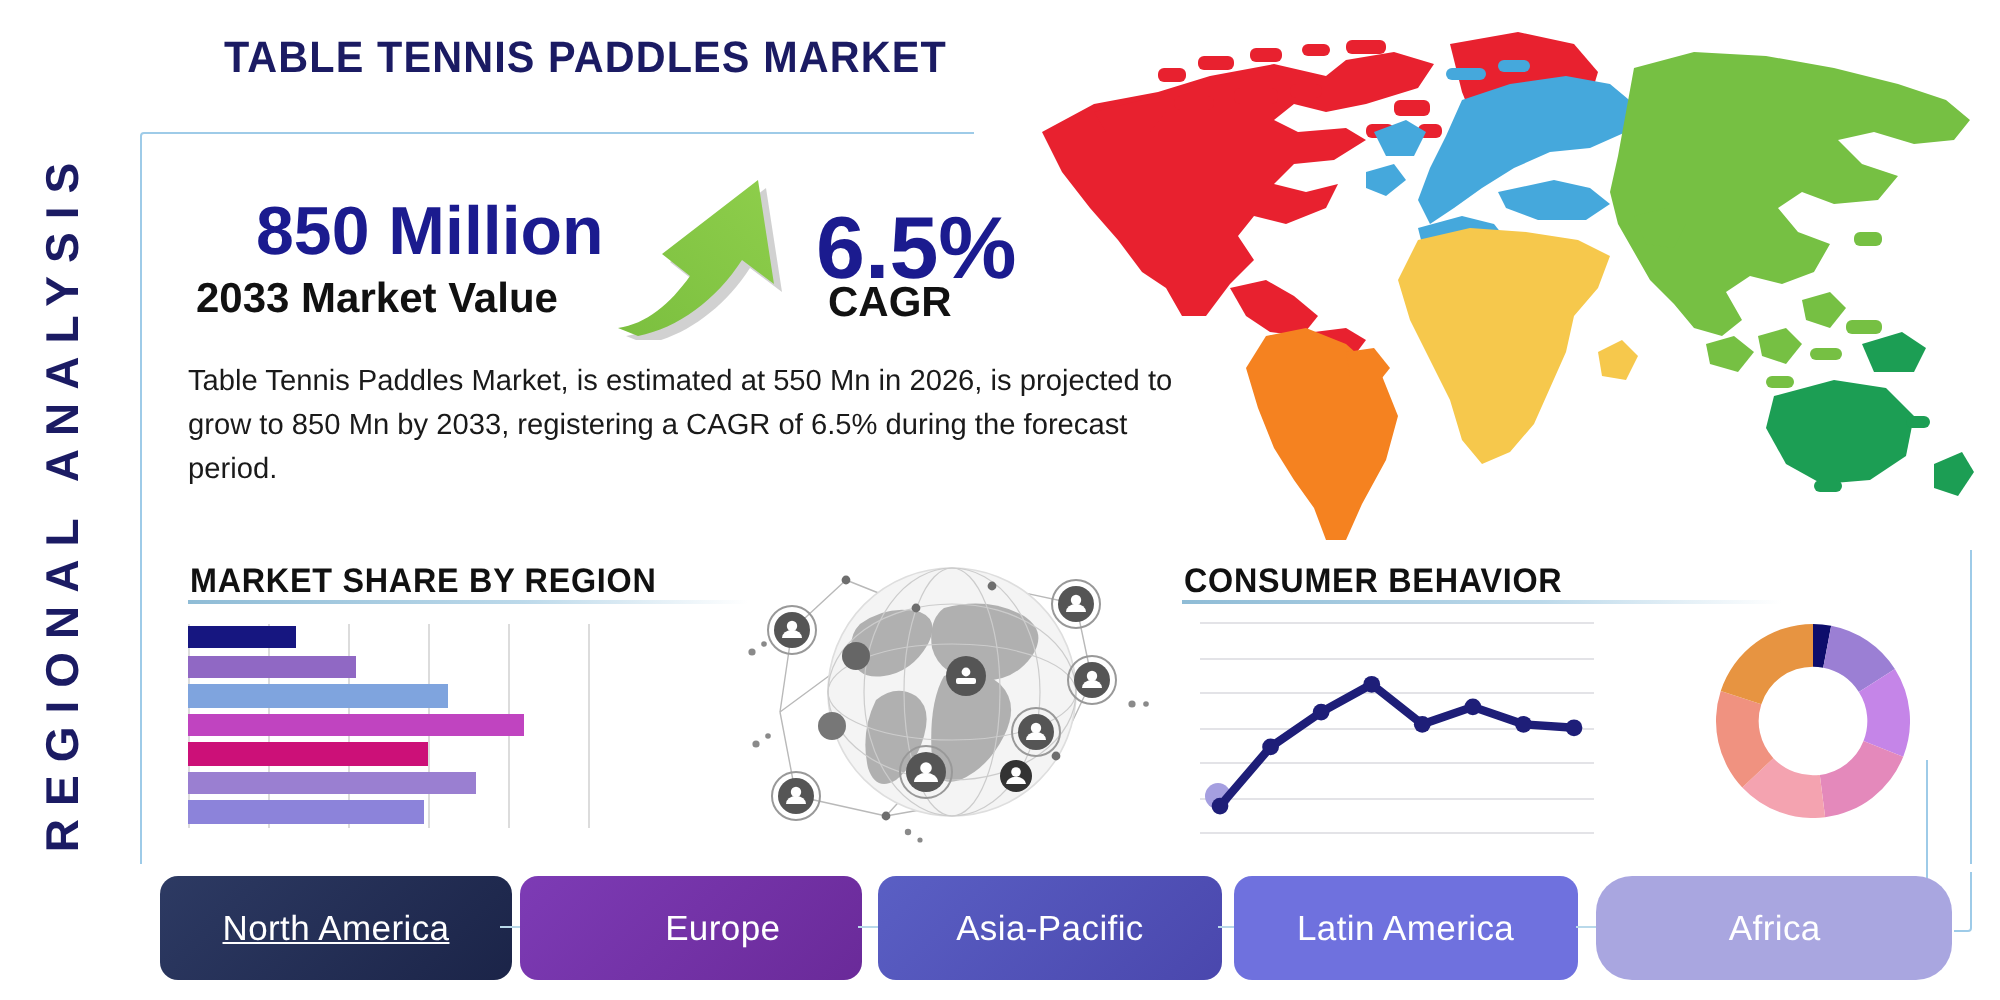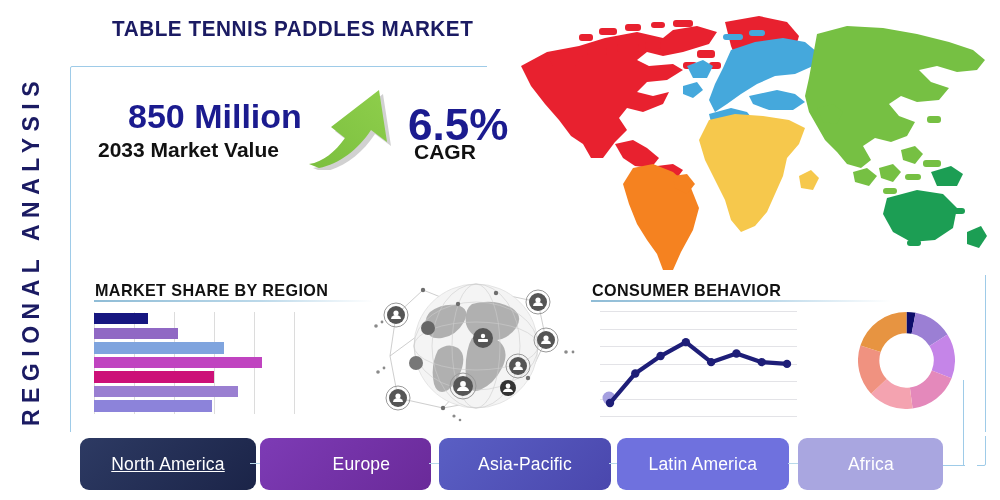--- a/index.html
+++ b/index.html
@@ -164,20 +164,21 @@
         <stop offset="100%" stop-color="#8ece4b"></stop>
       </linearGradient>
     </defs>
     <path d="M4,84 C18,82 30,72 40,58 L26,47 L74,10 L82,62 L66,50 C53,70 34,84 14,88 Z" fill="#9a9a9a" opacity="0.45" transform="translate(4,4)"></path>
     <path d="M4,84 C18,82 30,72 40,58 L26,47 L74,10 L82,62 L66,50 C53,70 34,84 14,88 Z" fill="url(#arrGrad)"></path>
   </svg>
 
   <div id="cagr-value">6.5%</div>
   <div id="cagr-label">CAGR</div>
 
+  <div id="description">Table Tennis Paddles Market, is estimated at 550 Mn in 2026, is projected to grow to 850 Mn by 2033, registering a CAGR of 6.5% during the forecast period.</div>
 
   <div id="share-head" class="section-head">MARKET SHARE BY REGION</div>
   <div id="share-rule" class="section-rule"></div>
 
   <div id="bar-chart">
     <div id="bar-grid">
         <div class="bar-gridline" style="left: 0px;"></div>
         <div class="bar-gridline" style="left: 40px;"></div>
         <div class="bar-gridline" style="left: 80px;"></div>
         <div class="bar-gridline" style="left: 120px;"></div>
@@ -392,16 +393,16 @@
 
   <div id="region-bar">
       <div class="region-pill" style="left: 0px; width: 176px; background: linear-gradient(135deg, rgb(45, 58, 99), rgb(27, 36, 72)); text-decoration: underline;">North America</div>
       <div class="pill-link" style="left: 169.6px; width: 12px;"></div>
       <div class="region-pill" style="left: 179.6px; width: 171.6px; background: linear-gradient(135deg, rgb(125, 59, 181), rgb(106, 42, 153)); padding-left: 32px;">Europe</div>
       <div class="pill-link" style="left: 349.2px; width: 12px;"></div>
       <div class="region-pill" style="left: 359.2px; width: 171.6px; background: linear-gradient(135deg, rgb(90, 95, 196), rgb(74, 71, 173));">Asia-Pacific</div>
       <div class="pill-link" style="left: 528.8px; width: 12px;"></div>
       <div class="region-pill" style="left: 537px; width: 171.6px; background: linear-gradient(135deg, rgb(111, 113, 222), rgb(111, 113, 222));">Latin America</div>
       <div class="pill-link" style="left: 708.4px; width: 12px;"></div>
-      <div class="region-pill" style="left: 718.4px; width: 145px; background: linear-gradient(135deg, rgb(169, 166, 224), rgb(169, 166, 224));">Africa</div>
+      <div class="region-pill" style="left: 718.4px; width: 178px; background: linear-gradient(135deg, rgb(169, 166, 224), rgb(169, 166, 224)); border-radius: 18px;">Africa</div>
     </div>
 
 </div>
 
 </body></html>

